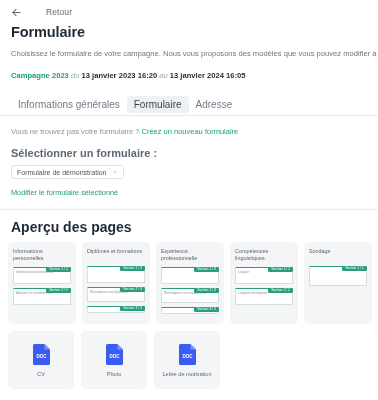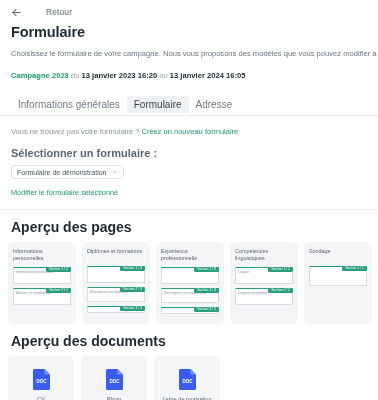--- a/index.html
+++ b/index.html
@@ -289,21 +289,20 @@
         <div class="pbadge">Section 1 / 1</div>
         <div class="pfield">
           <div class="pfield-text"></div>
           <div style="height:16px"></div>
         </div>
       </div>
     </div>
 
   </div>
 
-  <div class="section-heading">Aperçu des documents</div>
   <div class="docs-strip">
 
     <div class="dcard">
       <svg class="doc-icon" viewBox="0 0 34 42">
         <path d="M3 0 h20 l11 11 v28 a3 3 0 0 1 -3 3 H3 a3 3 0 0 1 -3 -3 V3 a3 3 0 0 1 3 -3 z" fill="#3b5cf0"></path>
         <path d="M23 0 l11 11 h-11 z" fill="#7b93f7"></path>
         <text x="17" y="27" font-family="Liberation Sans, sans-serif" font-size="9" font-weight="bold" fill="#ffffff" text-anchor="middle">DOC</text>
       </svg>
       <div class="dcard-label">CV</div>
     </div>

